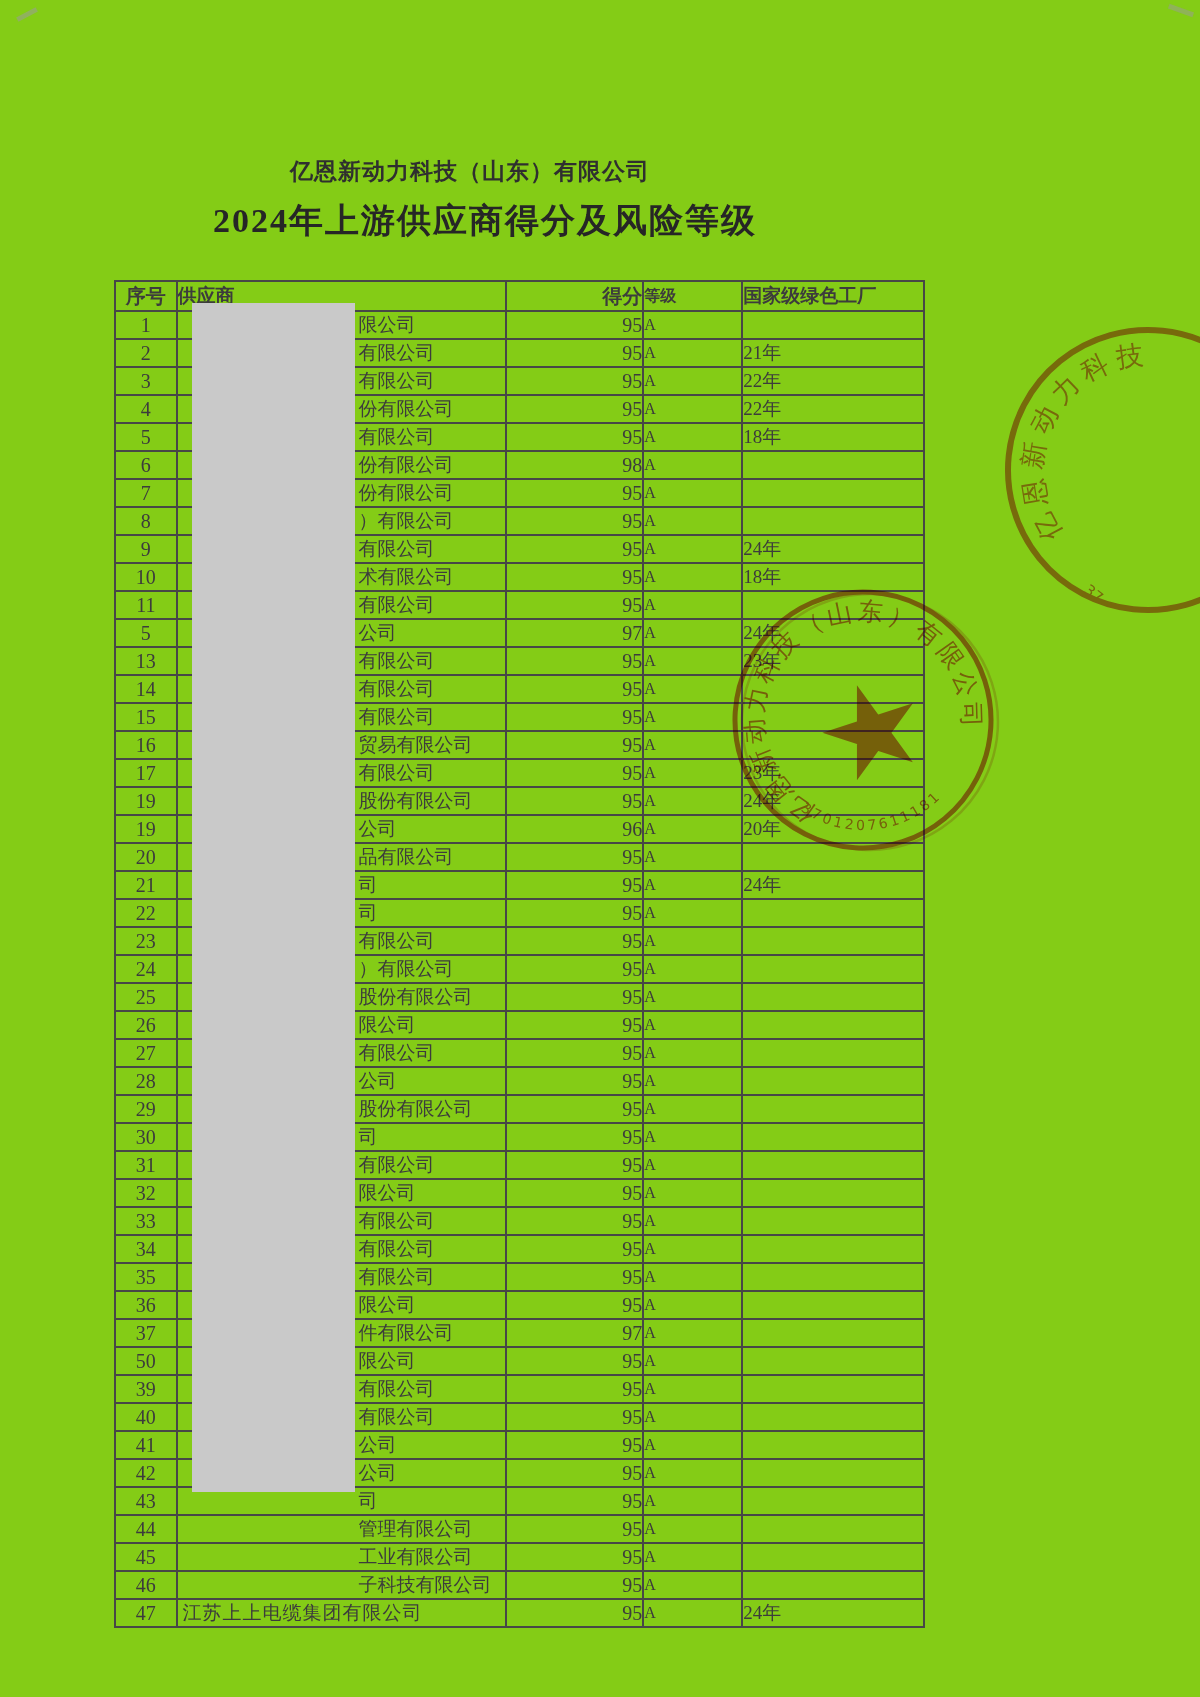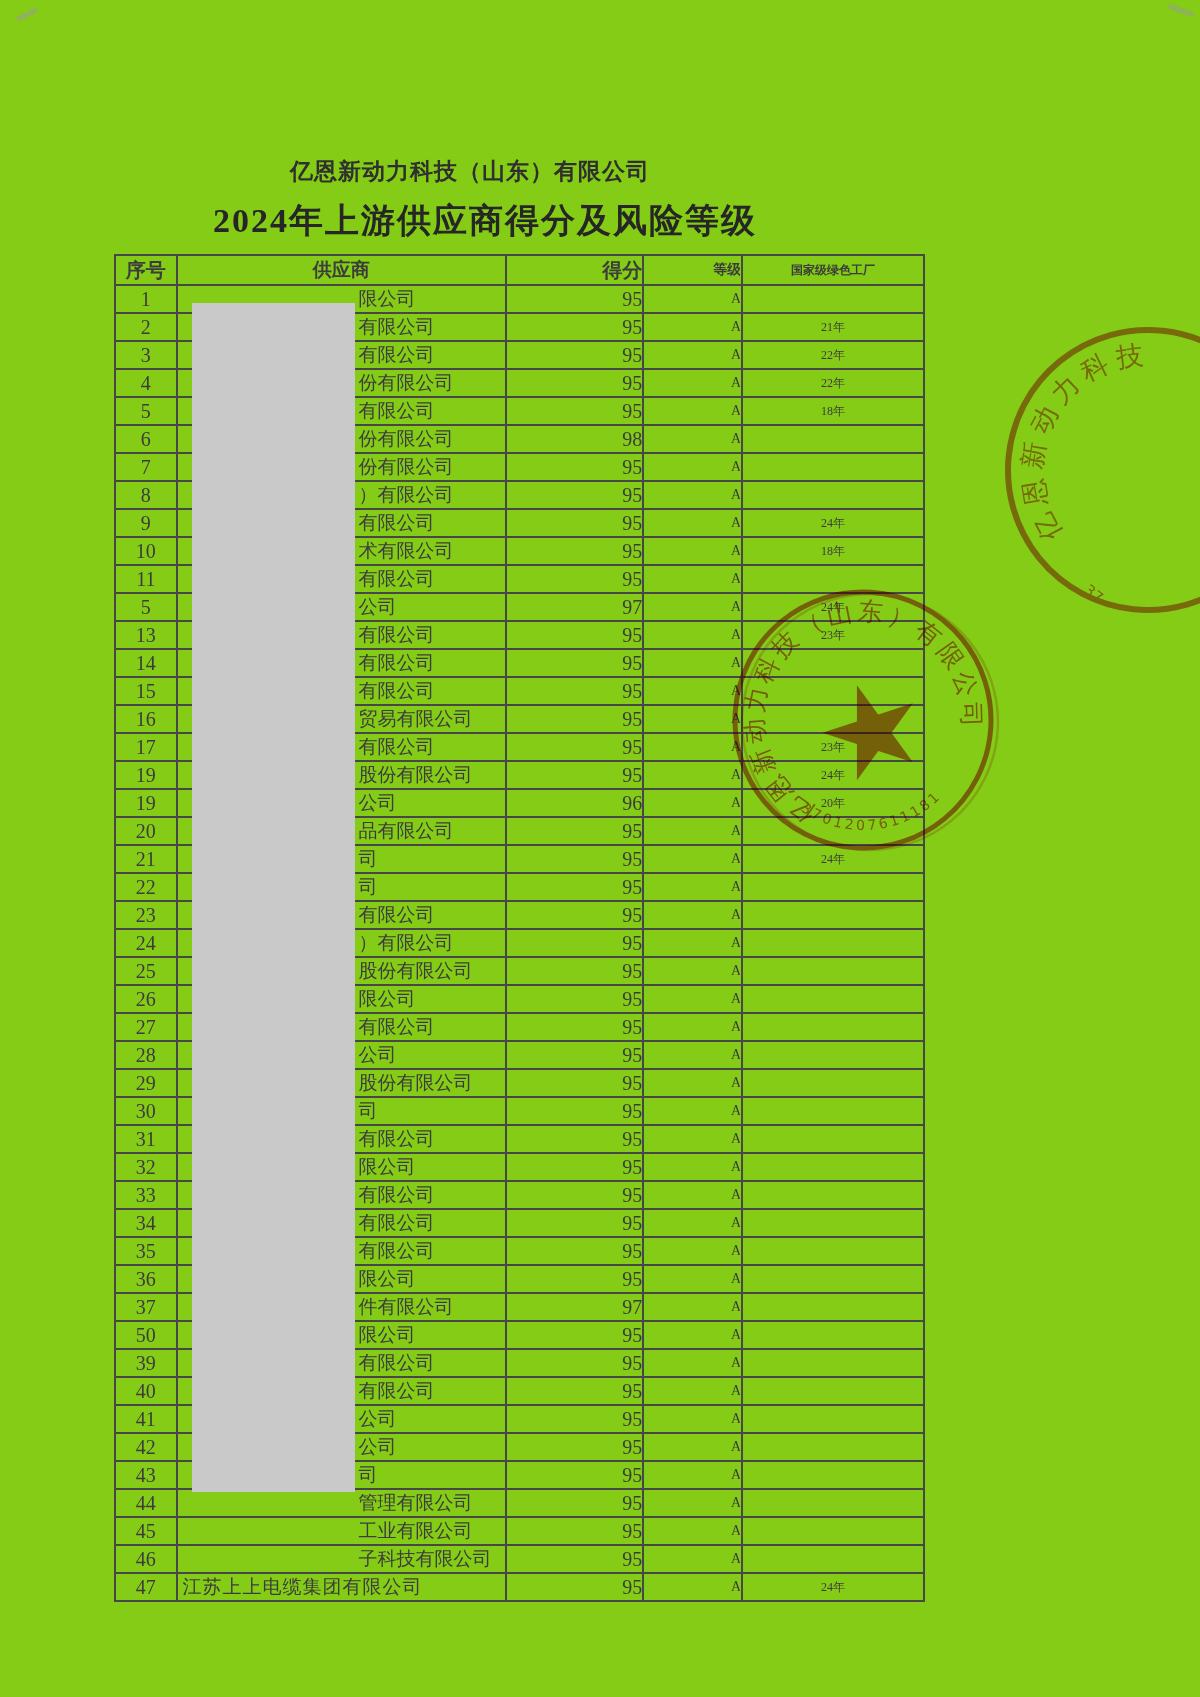--- a/index.html
+++ b/index.html
@@ -14,38 +14,38 @@
     position:absolute;top:156px;left:0;width:940px;
     text-align:center;font-size:23px;font-weight:bold;
     letter-spacing:1px;color:#2f2f2f;
   }
   .doc-title{
     position:absolute;top:198px;left:0;width:970px;
     text-align:center;font-size:34px;font-weight:bold;
     letter-spacing:2px;color:#262626;
   }
   
-  .tbl-wrap{position:absolute;top:254px;left:114px;}
+  .tbl-wrap{position:absolute;top:280px;left:114px;}
   table.suppliers{
     border-collapse:collapse;table-layout:fixed;width:811px;
     font-family:"Liberation Serif","DejaVu Serif",serif;
   }
   table.suppliers th,table.suppliers td{
     border:2px solid #474747;padding:0;overflow:hidden;
     white-space:nowrap;
   }
   table.suppliers thead tr{height:30px;}
   table.suppliers tbody tr{height:25.6px;}
   th{font-size:21px;font-weight:bold;color:#2e2e2e;text-align:center;}
   .c-no{width:59px;text-align:center;font-size:20px;color:#3c3c3c;}
   .c-sup{width:324px;text-align:left;font-size:19px;color:#3c3c3c;padding-left:181px !important;}
   .c-sup.full{padding-left:5px !important;letter-spacing:1px;}
   .c-score{width:134px;text-align:right;font-size:20px;color:#3c3c3c;}
-  .c-grade{width:96px;text-align:right;font-size:14px;color:#3c3c3c;border-radius:7px;}
-  .c-year{width:178px;text-align:center;font-size:12px;color:#3c3c3c;}
+  .c-grade{width:96px;text-align:left;font-size:16px;color:#3c3c3c;}
+  .c-year{width:178px;text-align:left;font-size:19px;color:#3c3c3c;}
   
   .redaction{
     position:absolute;left:192px;top:303px;width:163px;height:1189px;
     background:#c9c9c9;z-index:5;
   }
   
   .seal{position:absolute;z-index:8;mix-blend-mode:multiply;pointer-events:none;}
   .seal-main{left:718px;top:575px;opacity:0.82;}
   .seal-partial{left:1000px;top:320px;opacity:0.75;}
   
@@ -59,21 +59,21 @@
 <div id="page">
 
   <div class="company-line">亿恩新动力科技（山东）有限公司</div>
   <div class="doc-title">2024年上游供应商得分及风险等级</div>
 
   <div class="tbl-wrap">
     <table class="suppliers">
       <thead>
         <tr>
           <th class="c-no">序号</th>
-          <th class="c-sup" style="padding-left:0 !important;text-align:center;">供应商</th>
+          <th class="c-sup" style="padding-left:0 !important;">供应商</th>
           <th class="c-score">得分</th>
           <th class="c-grade">等级</th>
           <th class="c-year">国家级绿色工厂</th>
         </tr>
       </thead>
       <tbody>
     <tr>
       <td class="c-no">1</td>
       <td class="c-sup">限公司</td>
       <td class="c-score">95</td>

